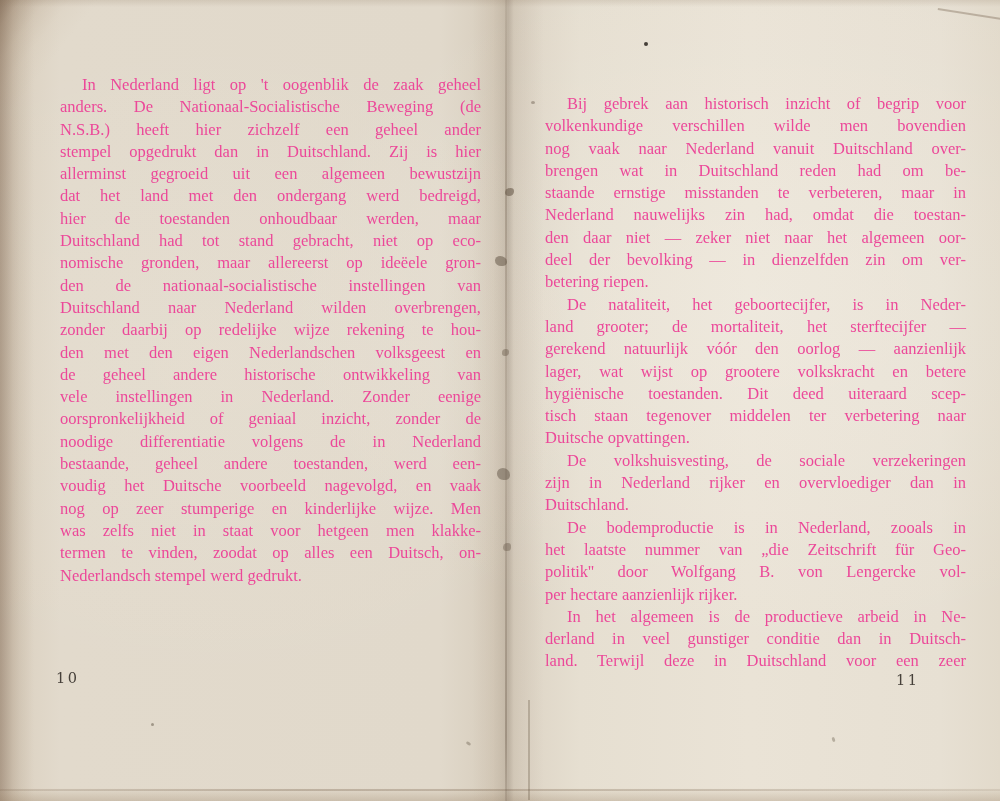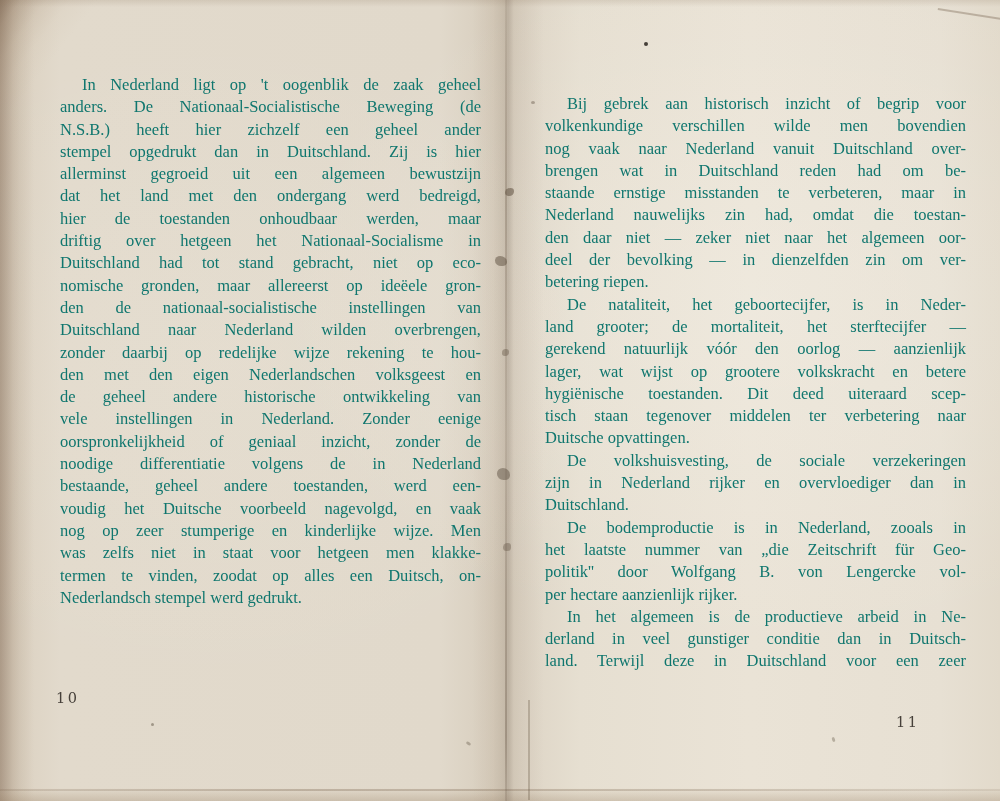--- a/index.html
+++ b/index.html
@@ -29,33 +29,33 @@
   .gutter { left: 472px; top: 0; width: 72px; height: 801px;
     background: linear-gradient(90deg, rgba(0,0,0,0) 0%, rgba(152,130,106,0.10) 30%,
       rgba(122,102,80,0.20) 45%, rgba(100,82,64,0.26) 50%, rgba(136,116,94,0.12) 58%, rgba(0,0,0,0) 100%); }
   .crease { left: 505px; top: 0; width: 2px; height: 801px;
     background: linear-gradient(180deg, rgba(108,90,72,0.10), rgba(108,90,72,0.30) 25%,
       rgba(108,90,72,0.14) 55%, rgba(96,78,62,0.34) 92%, rgba(96,78,62,0.16)); }
   .crease2 { left: 528px; top: 700px; width: 2px; height: 100px; background: rgba(100,82,64,0.30); }
 
   .speck { position: absolute; pointer-events: none; }
 
-  .text-block { position: absolute; width: 421px; color: #0f766e;
+  .text-block { position: absolute; width: 421px; color: #ec4899;
     font-size: 16.5px; line-height: 22.3px;
     text-rendering: optimizeLegibility; }
   .left-block  { left: 60px;  top: 74px; }
   .right-block { left: 545px; top: 76px; margin-top: 17px; }
   .line { text-align: justify; text-align-last: justify; white-space: normal; }
   .line.lastline { text-align-last: left; }
   .line.indent { text-indent: 22px; }
 
   .pagenum { position: absolute; color: #46403a; font-size: 14.5px; letter-spacing: 2.5px;
     font-family: "DejaVu Serif", serif; }
-  .pagenum-left  { left: 56px;  top: 690px; }
-  .pagenum-right { left: 896px; top: 672px; margin-top: 42px; }
+  .pagenum-left  { left: 56px;  top: 670px; }
+  .pagenum-right { left: 896px; top: 672px; }
 </style>
 </head>
 <body>
 
 <div class="layer corner-tl"></div>
 <div class="layer edge-left"></div>
 <div class="layer edge-top"></div>
 <div class="layer edge-bottom"></div>
 <div class="layer bottom-edge-line"></div>
 <div class="layer corner-tr-line"></div>
@@ -75,21 +75,20 @@
 <div class="speck" style="left:832px;top:737px;width:3px;height:5px;background:rgba(90,76,60,0.35);border-radius:50%;transform:rotate(-20deg);"></div>
 
 <div class="text-block left-block" id="left-block">
     <div class="line indent">In Nederland ligt op 't oogenblik de zaak geheel</div>
     <div class="line">anders.  De  Nationaal-Socialistische  Beweging  (de</div>
     <div class="line">N.S.B.)  heeft  hier  zichzelf  een  geheel  ander</div>
     <div class="line">stempel opgedrukt dan in Duitschland. Zij is hier</div>
     <div class="line">allerminst gegroeid uit een algemeen bewustzijn</div>
     <div class="line">dat het land met den ondergang werd bedreigd,</div>
     <div class="line">hier de toestanden onhoudbaar werden, maar</div>
-    <div class="line">driftig over hetgeen het Nationaal-Socialisme in</div>
     <div class="line">Duitschland had tot stand gebracht, niet op eco-</div>
     <div class="line">nomische gronden, maar allereerst op ideëele gron-</div>
     <div class="line">den de nationaal-socialistische instellingen van</div>
     <div class="line">Duitschland naar Nederland wilden overbrengen,</div>
     <div class="line">zonder daarbij op redelijke wijze rekening te hou-</div>
     <div class="line">den met den eigen Nederlandschen volksgeest en</div>
     <div class="line">de geheel andere historische ontwikkeling van</div>
     <div class="line">vele instellingen in Nederland. Zonder eenige</div>
     <div class="line">oorspronkelijkheid of geniaal inzicht, zonder de</div>
     <div class="line">noodige differentiatie volgens de in Nederland</div>

